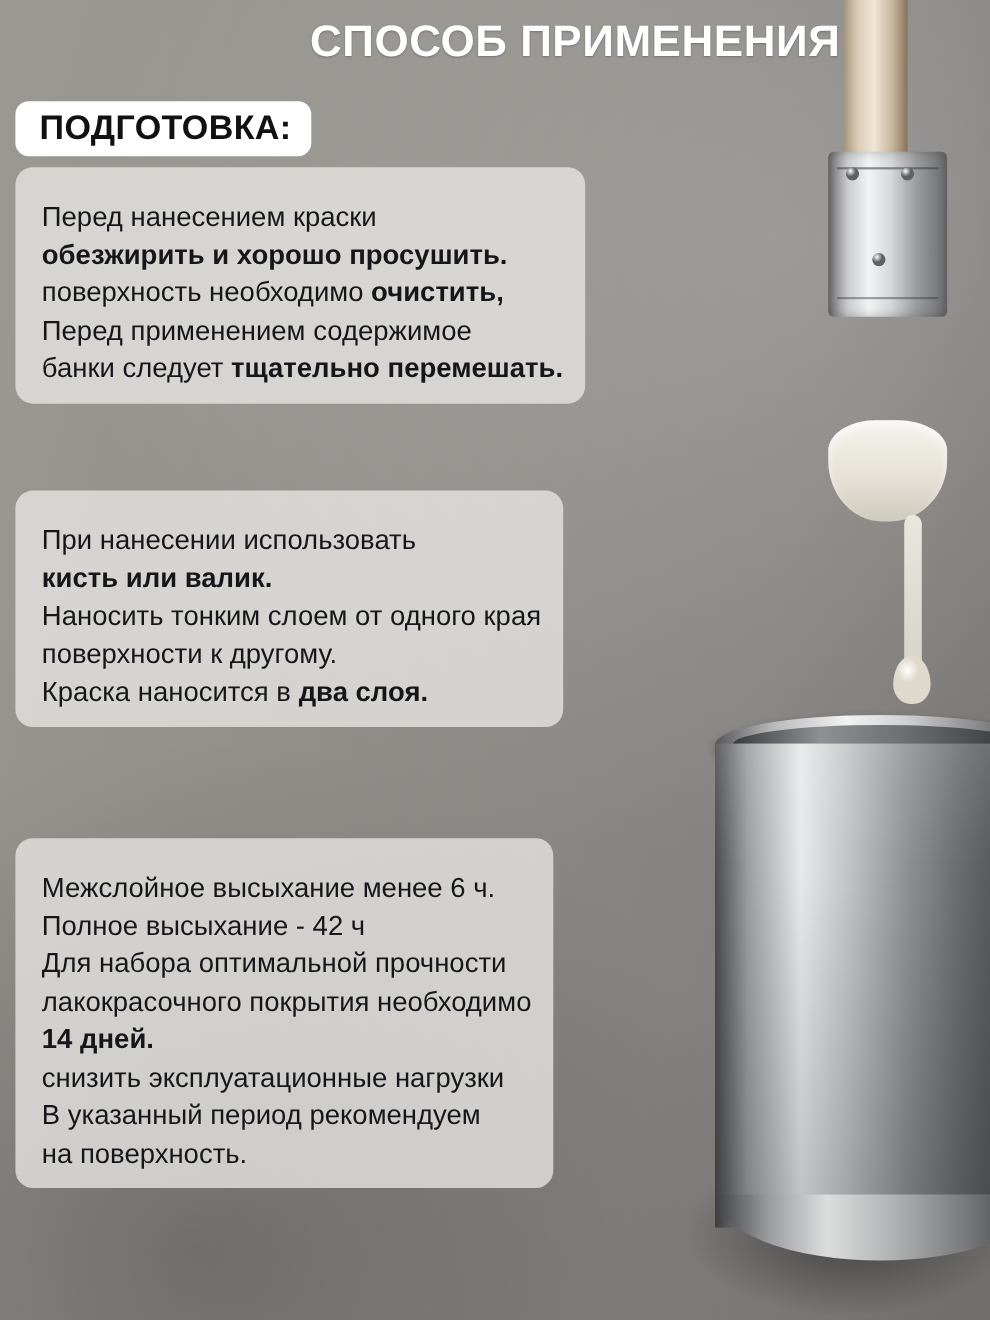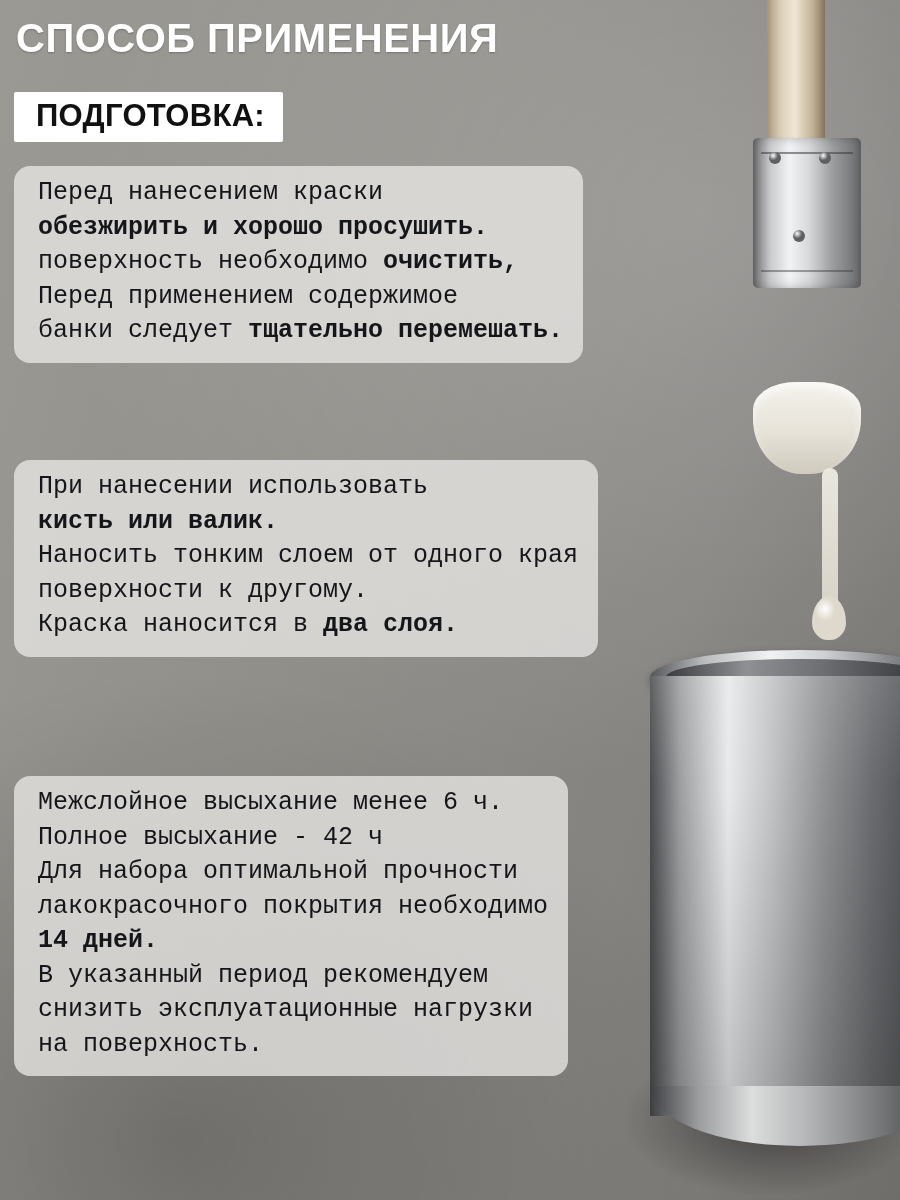--- a/index.html
+++ b/index.html
@@ -196,57 +196,56 @@
   }
 
   
   .content {
     position: absolute;
     inset: 0;
     padding: 0;
   }
   .title {
     position: absolute;
-    left: 16px;
+    left: 4px;
     top: 16px;
     width: 760px;
-    text-align: left;
+    text-align: right;
     font-size: 40px;
     font-weight: bold;
     color: #ffffff;
     letter-spacing: 0.5px;
     text-shadow: 0 1px 2px rgba(0,0,0,0.25);
   }
 
   .section {
     position: absolute;
     left: 14px;
   }
   .heading {
     display: inline-block;
     background: #ffffff;
     color: #111111;
     font-size: 31px;
     font-weight: bold;
     padding: 6px 18px 8px 22px;
-    border-radius: 2px;
+    border-radius: 12px;
     letter-spacing: 0.3px;
     white-space: nowrap;
   }
   .panel {
-    margin-top: 24px;
+    margin-top: 10px;
     background: rgba(232,231,228,0.78);
     border-radius: 16px;
-    padding: 10px 20px 14px 24px;
+    padding: 28px 20px 14px 24px;
     font-size: 25px;
     line-height: 1.38;
     color: #15161a;
     width: fit-content;
     max-width: 630px;
-    font-family: Liberation Mono, monospace;
   }
   .panel p {
     margin: 0;
     white-space: nowrap;
   }
   .panel b {
     font-weight: bold;
   }
 
   #sec-prep { top: 92px; }
@@ -307,20 +306,20 @@
         </div>
     </div>
 
     <div class="section" id="sec-dry">
       <div class="panel">
           <p><span>Межслойное высыхание менее 6 ч.</span></p>
           <p><span>Полное высыхание - 42 ч</span></p>
           <p><span>Для набора оптимальной прочности</span></p>
           <p><span>лакокрасочного покрытия необходимо</span></p>
           <p><b>14 дней.</b></p>
+          <p><span>снизить эксплуатационные нагрузки</span></p>
           <p><span>В указанный период рекомендуем</span></p>
-          <p><span>снизить эксплуатационные нагрузки</span></p>
           <p><span>на поверхность.</span></p>
         </div>
     </div>
 
   </div>
 </div>
 
 </body></html>

